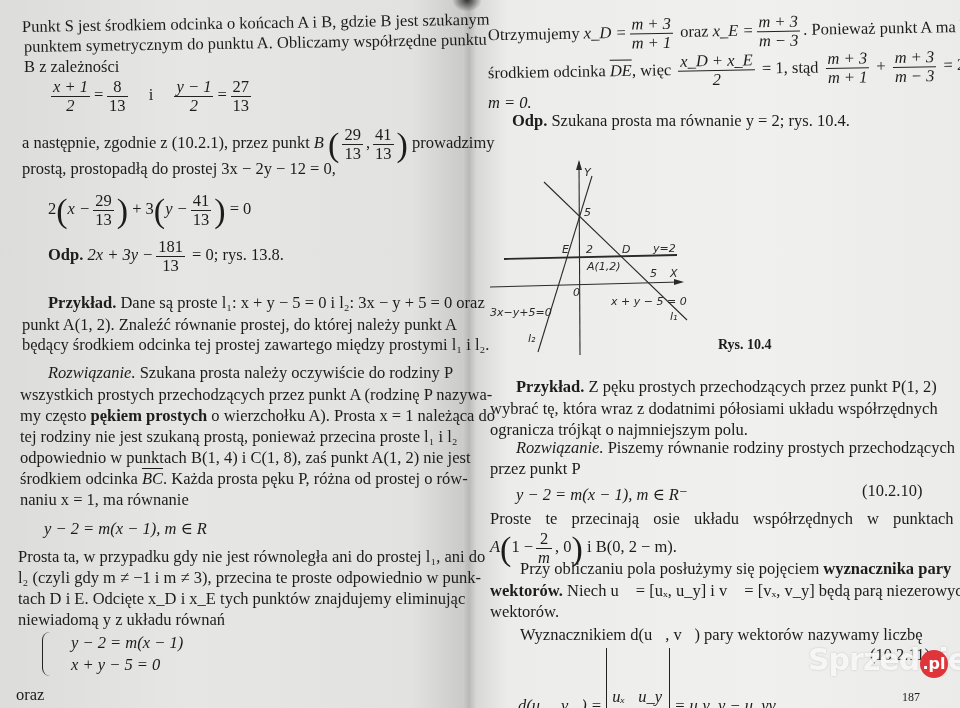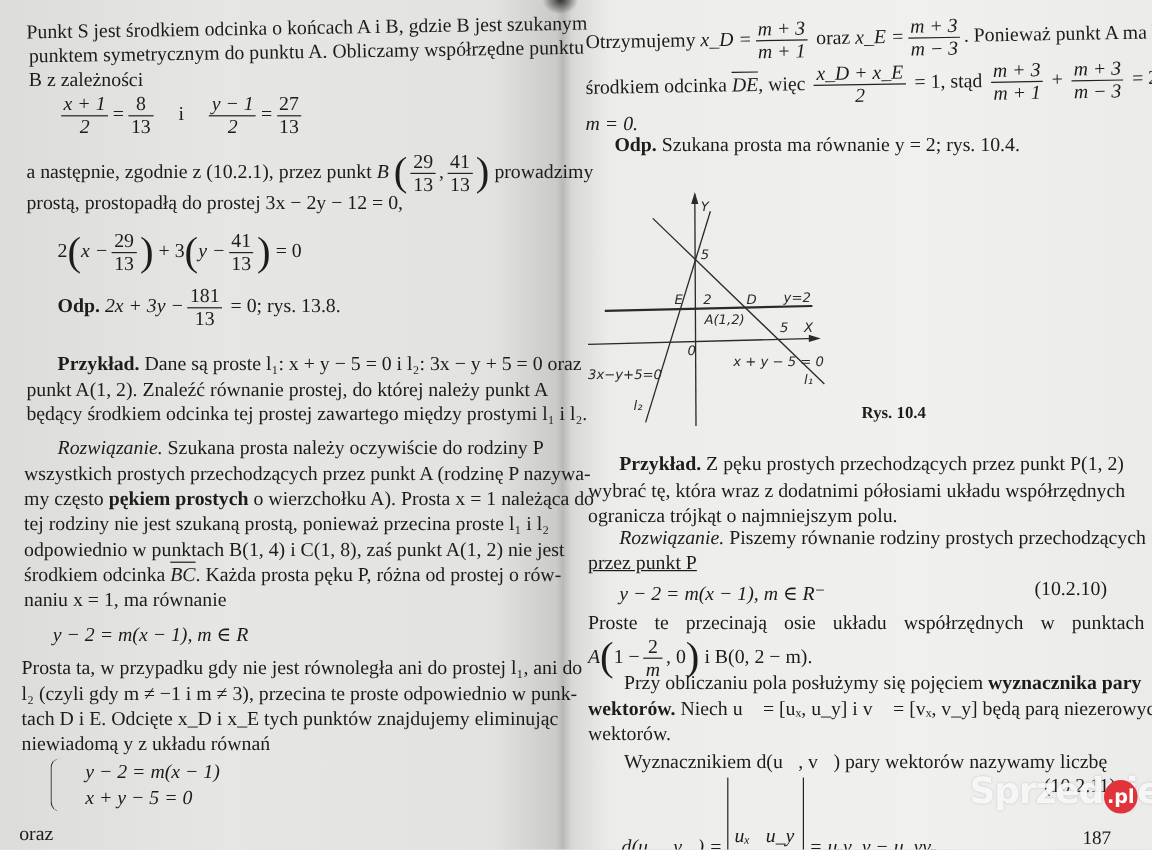--- a/index.html
+++ b/index.html
@@ -47,21 +47,21 @@
     position: absolute; left: 808px; top: 642px;
     font-family: "DejaVu Sans", sans-serif; font-weight: bold; font-size: 30px;
     color: rgba(255,255,255,0.85); letter-spacing: -1px;
     text-shadow: 0 0 2px rgba(160,160,160,0.6);
   }
   .wm-badge {
     position: absolute; left: 920px; top: 650px; width: 28px; height: 28px; border-radius: 50%;
     background: #e0343a; color: #fff; font-family: "DejaVu Sans", sans-serif; font-weight: bold;
     font-size: 16px; line-height: 28px; text-align: center;
   }
-  .pageno { position: absolute; left: 902px; top: 690px; font-size: 16px; }
+  .pageno { position: absolute; left: 902px; top: 690px; font-size: 12px; }
 </style>
 </head>
 <body>
 
 <div class="page page-left"></div>
 <div class="page page-right"></div>
 <div class="gutter"></div>
 <div class="corner-shadow"></div>
 
 <div class="text" style="left:22px;top:16px;transform:rotate(-0.9deg);transform-origin:left;">Punkt S jest środkiem odcinka o końcach A i B, gdzie B jest szukanym</div>
@@ -189,21 +189,21 @@
   <span class="b">Przykład.</span>
   <span>Z pęku prostych przechodzących przez punkt P(1, 2)</span>
 </div>
 <div class="text" style="left:490px;top:398px;">wybrać tę, która wraz z dodatnimi półosiami układu współrzędnych</div>
 <div class="text" style="left:490px;top:419px;">ogranicza trójkąt o najmniejszym polu.</div>
 
 <div class="text" style="left:516px;top:437px;">
   <span class="i">Rozwiązanie.</span>
   <span>Piszemy równanie rodziny prostych przechodzących</span>
 </div>
-<div class="text" style="left:490px;top:458px;text-decoration:underline;">przez punkt P</div>
+<div class="text" style="left:490px;top:458px;">przez punkt P</div>
 <div class="text math" style="left:516px;top:484px;">y − 2 = m(x − 1),  m ∈ R⁻</div>
 <div class="text" style="left:862px;top:480px;">(10.2.10)</div>
 <div class="text" style="left:490px;top:508px;word-spacing:10px;">Proste te przecinają osie układu współrzędnych w punktach</div>
 <div class="text" style="left:490px;top:530px;">
   <span class="i">A</span><span class="paren">(</span><span>1 −</span><span class="frac"><span class="num">2</span><span class="i">m</span></span><span>, 0</span><span class="paren">)</span>
   <span>i B(0, 2 − m).</span>
 </div>
 
 <div class="text" style="left:520px;top:558px;">
   <span>Przy obliczaniu pola posłużymy się pojęciem</span>

